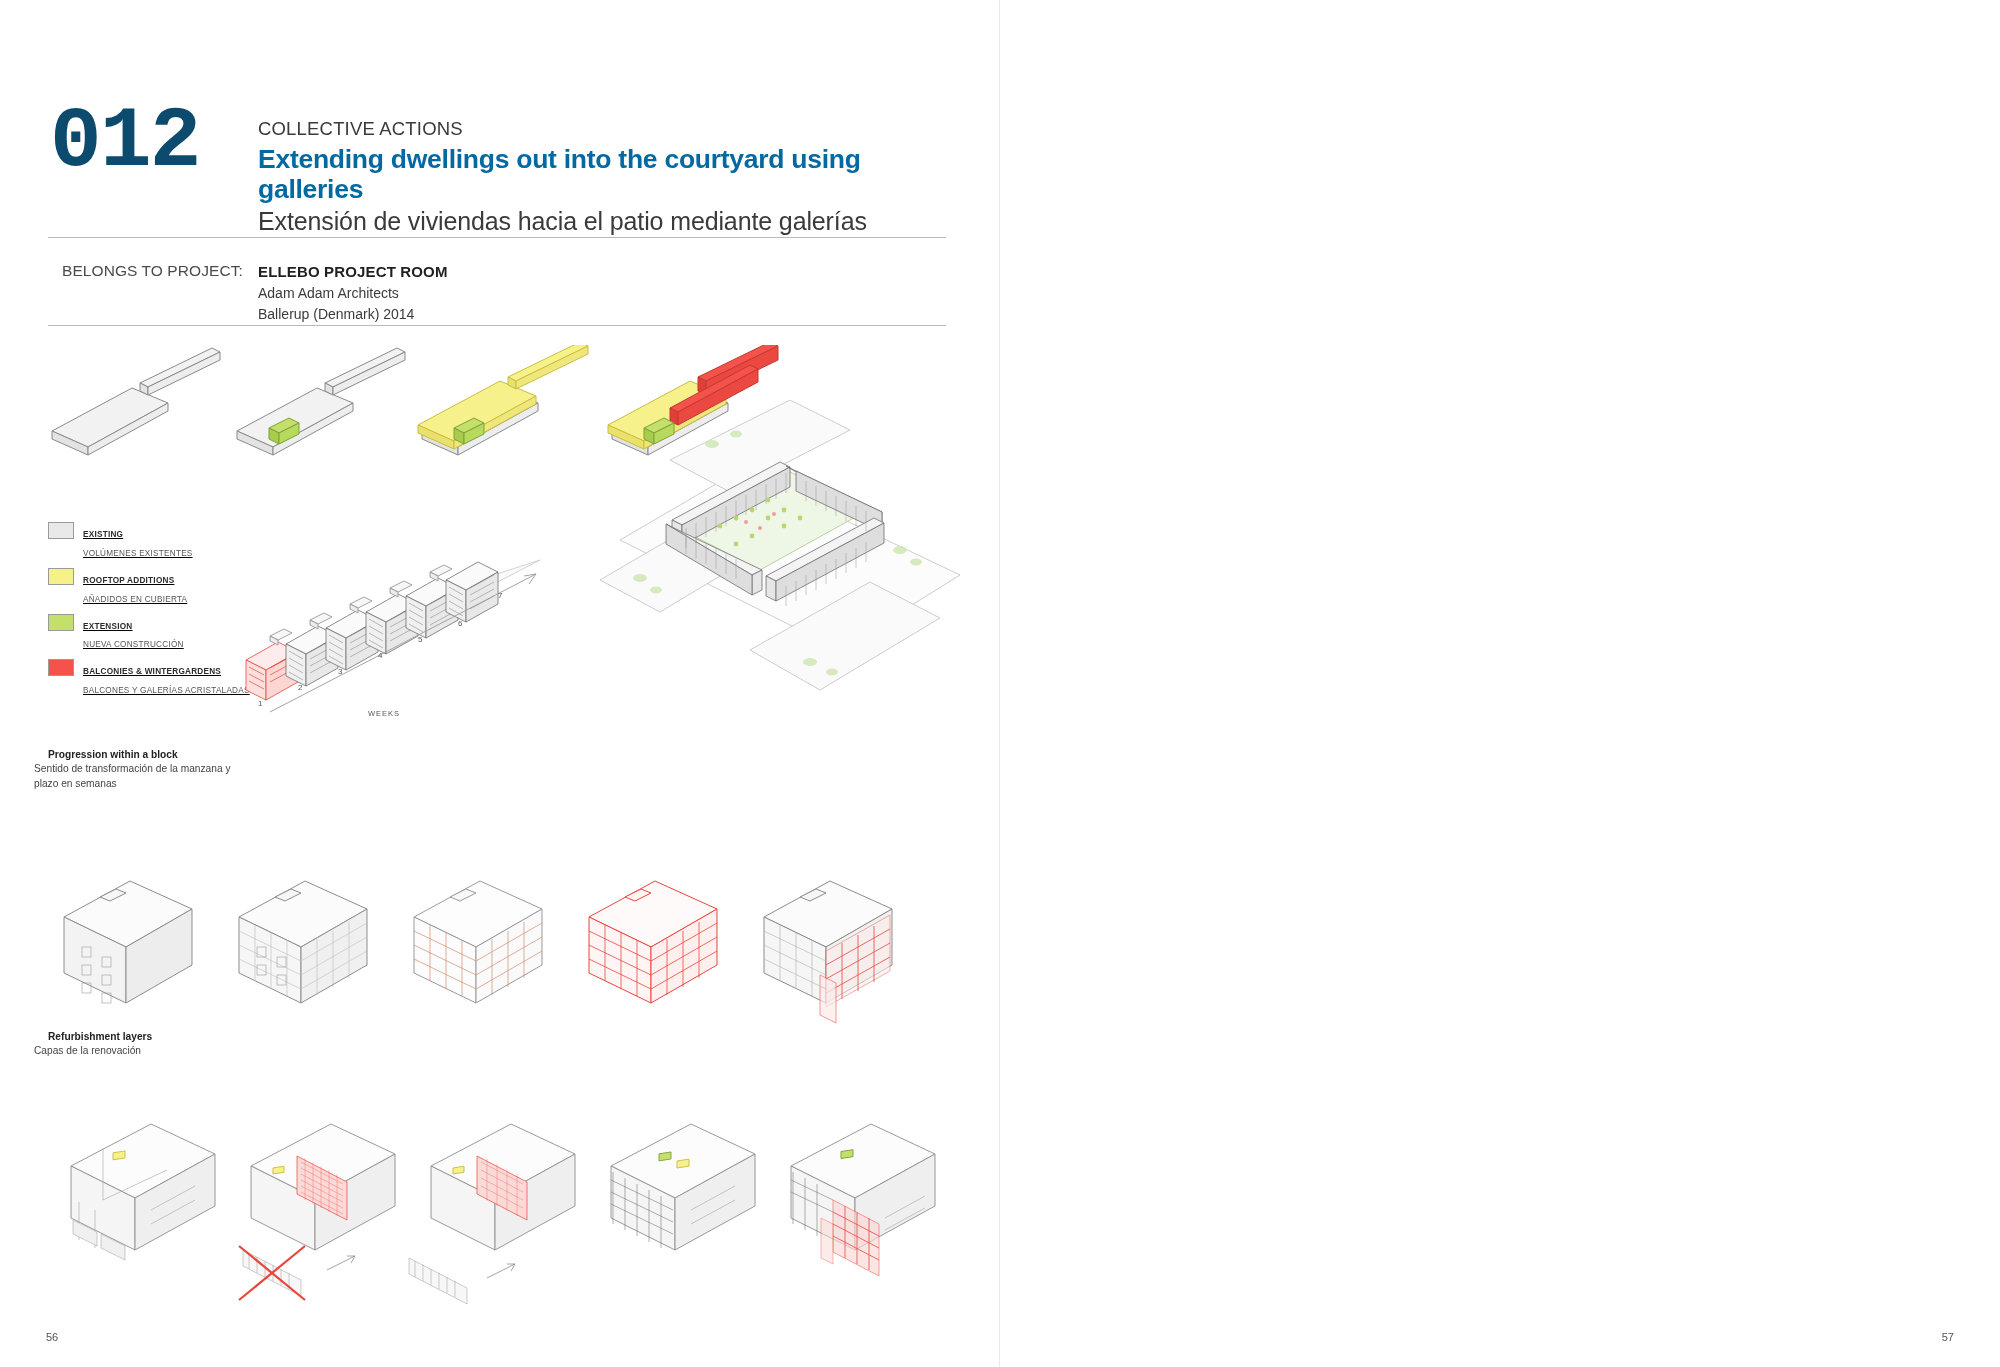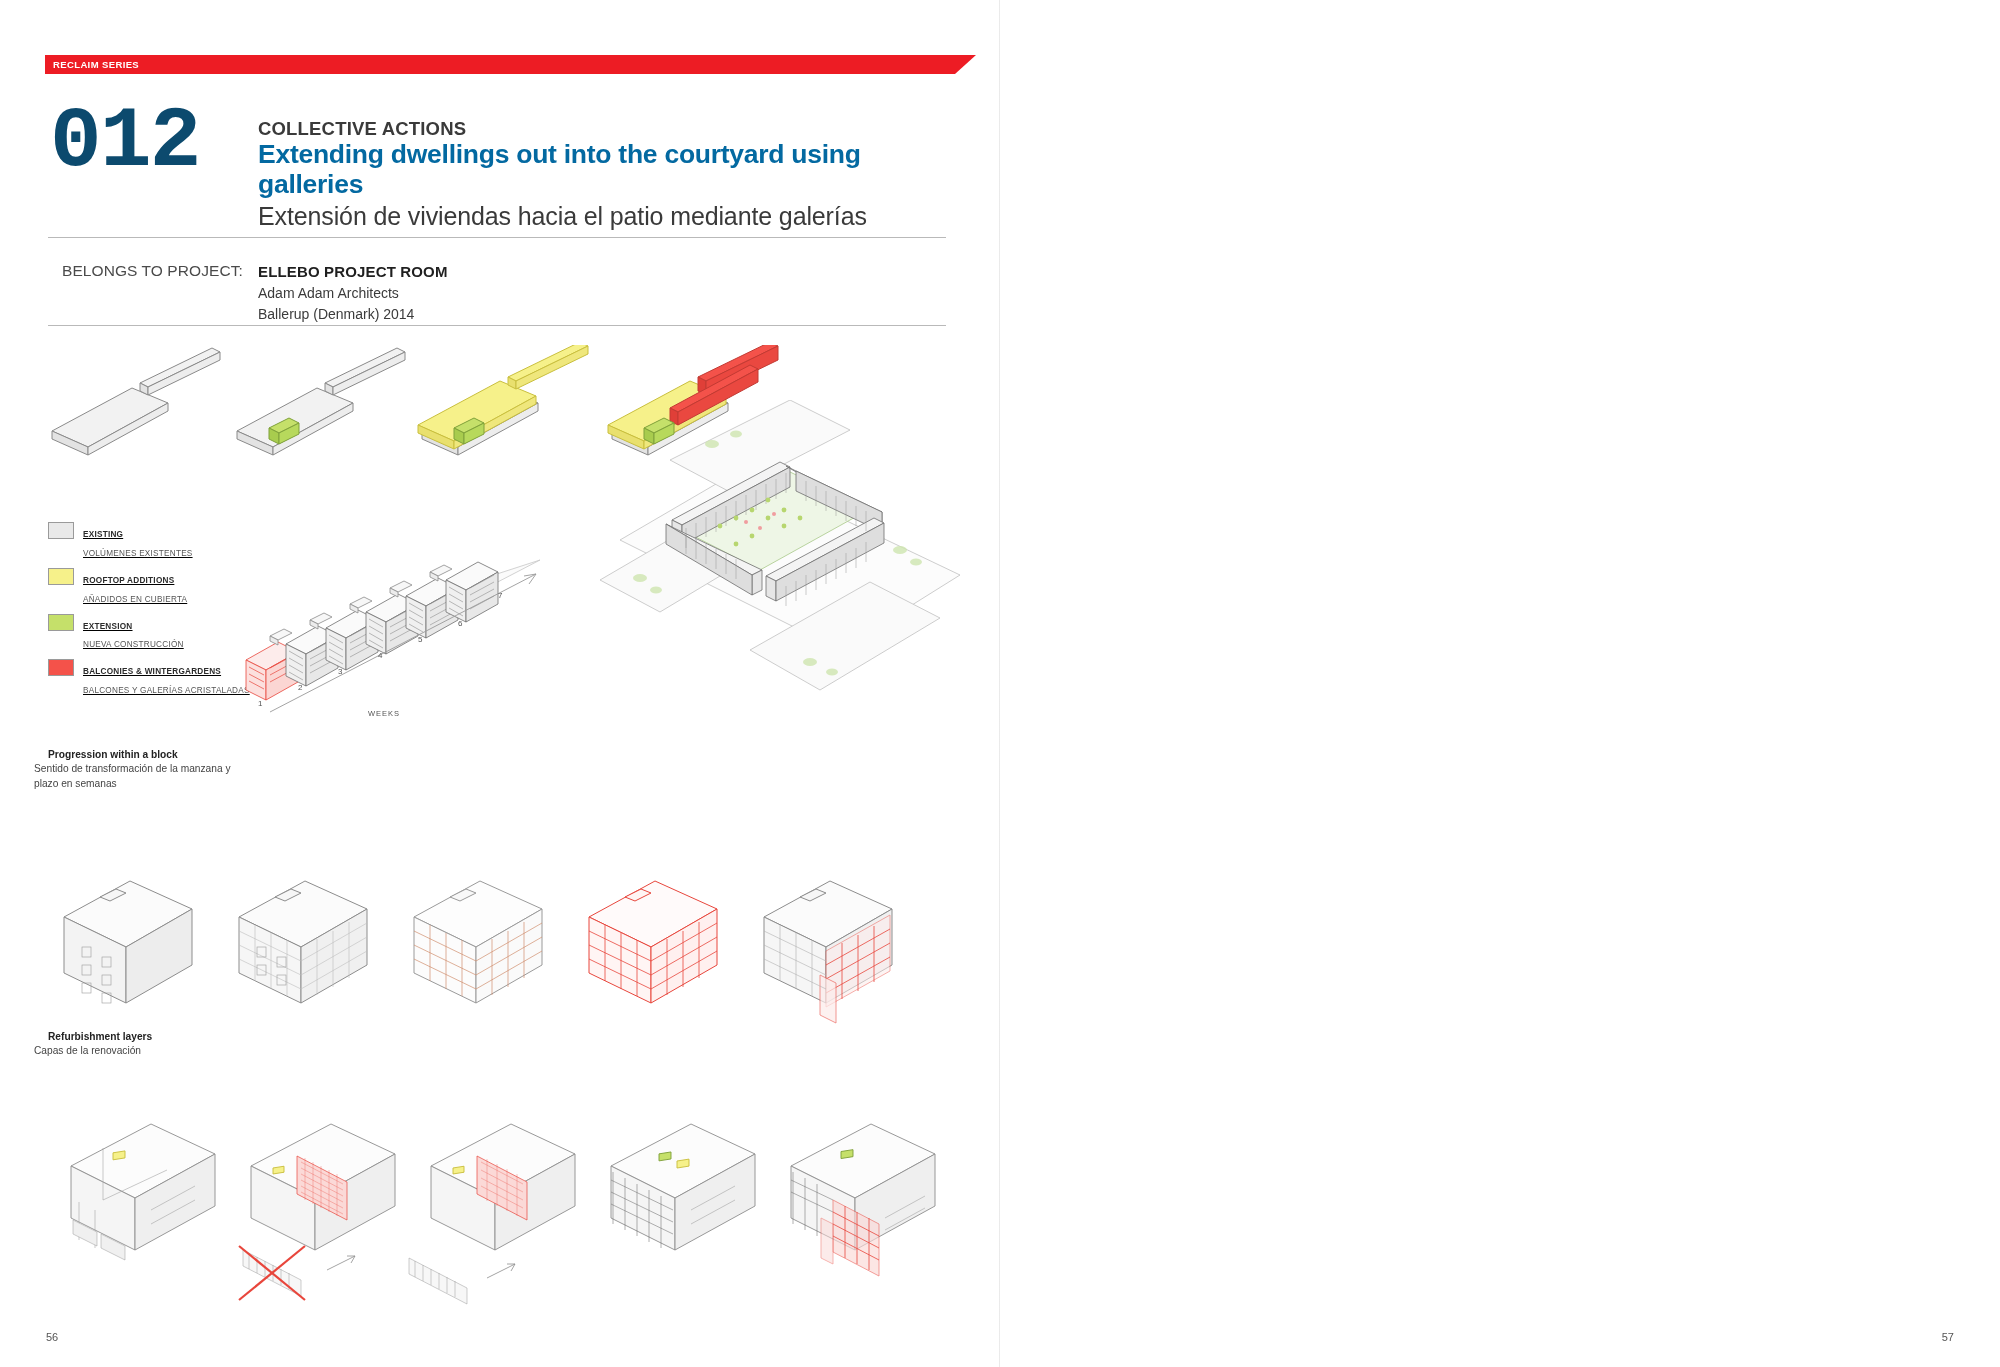--- a/index.html
+++ b/index.html
@@ -36,21 +36,22 @@
   }
 
   .num-block { position: absolute; left: 50px; top: 105px; }
   .big-number {
     font-size: 86px; font-weight: 700; color: #0c4a6e;
     line-height: .88; letter-spacing: -.02em;
     font-family: Liberation Mono, monospace;
   }
   .title-block { position: absolute; left: 258px; top: 118px; width: 700px; }
   .kicker {
-    font-size: 18.5px; color: #3a3a3a; letter-spacing: .01em; font-weight: 700;
+    font-size: 18.5px; color: #3a3a3a; letter-spacing: .01em; font-weight: 400;
+    margin-bottom: 5px;
   }
   .title-en {
     font-size: 26.5px; font-weight: 700; color: #0369a1; letter-spacing: -.01em;
     line-height: 1.12; margin-bottom: 3px;
   }
   .title-es {
     font-size: 25px; font-weight: 400; color: #3a3a3a; letter-spacing: -.005em;
     line-height: 1.14;
   }
 
@@ -94,23 +95,20 @@
   .dg { position: absolute; }
   .dg svg { display: block; }
 </style>
 </head>
 <body>
 
 <div class="spread">
 
   <div class="page page-left">
 
-    <div class="series-bar">
-      <span class="label">RECLAIM SERIES</span>
-    </div>
 
     <div class="num-block">
       <div class="big-number">012</div>
     </div>
 
     <div class="title-block">
       <div class="kicker">COLLECTIVE ACTIONS</div>
       <div class="title-en">Extending dwellings out into the courtyard using galleries</div>
       <div class="title-es">Extensión de viviendas hacia el patio mediante galerías</div>
     </div>

